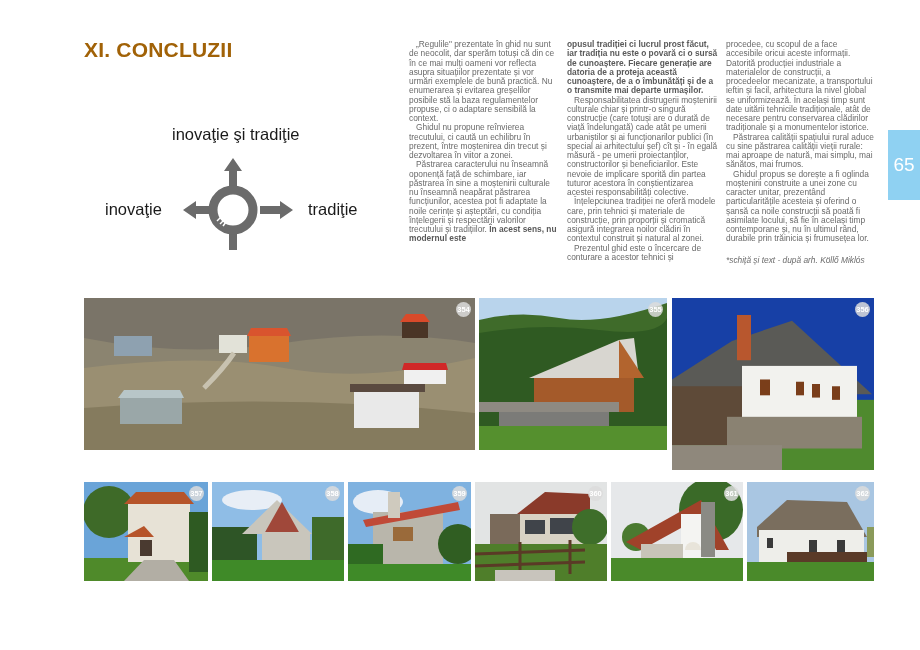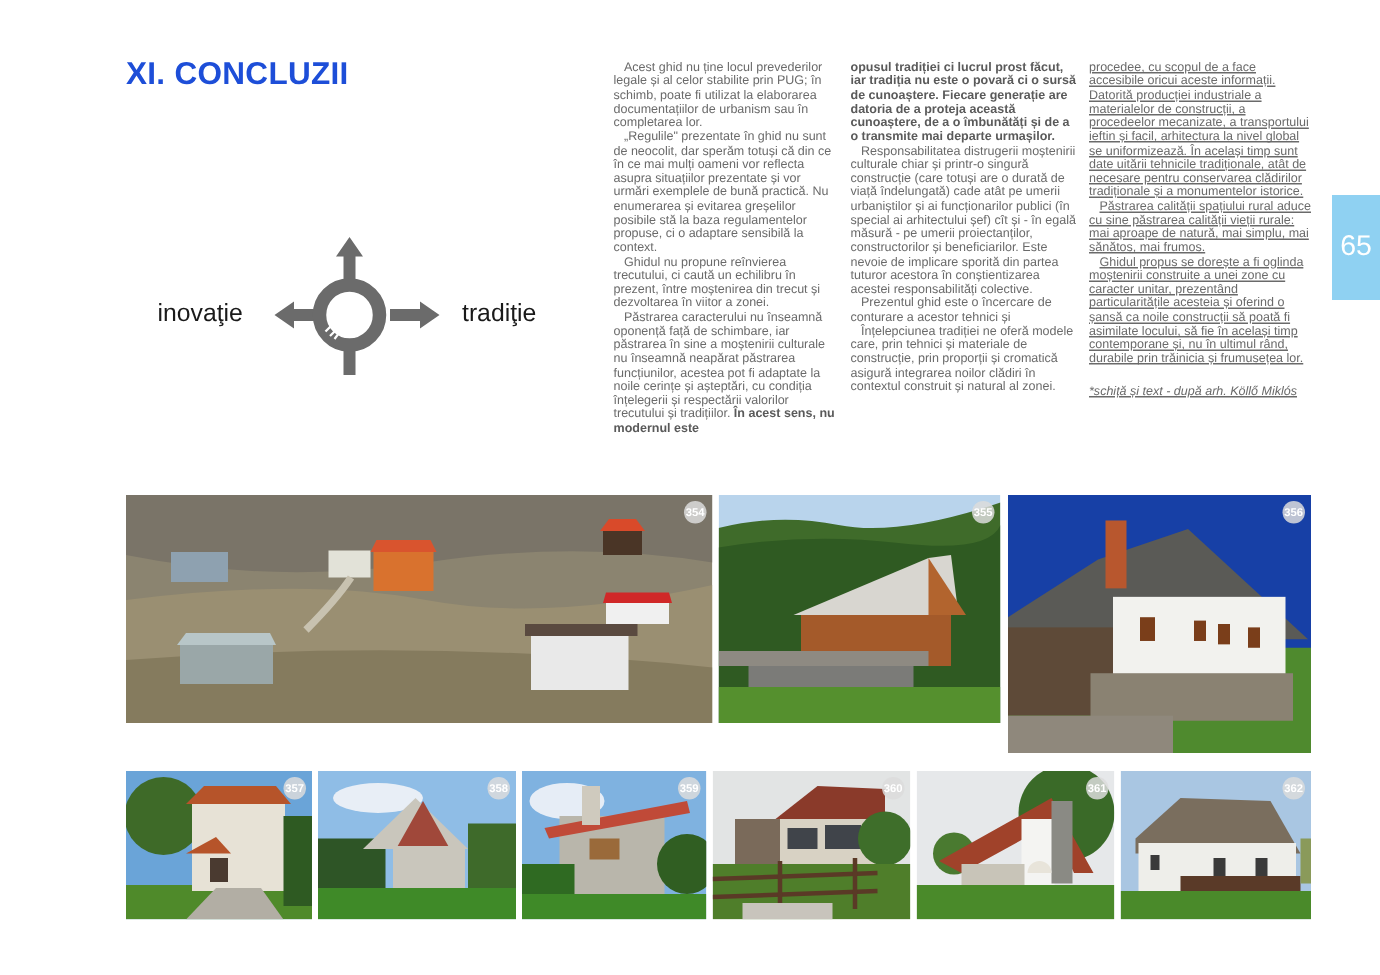--- a/index.html
+++ b/index.html
@@ -1,42 +1,43 @@
 <!DOCTYPE html>
 <html><head>
 <meta charset="utf-8">
 <style>
   html,body{margin:0;padding:0;}
   body{width:920px;height:650px;background:#ffffff;position:relative;overflow:hidden;font-family:"Liberation Sans",sans-serif;color:#6e6e6e;}
-  .title{position:absolute;left:84px;top:38px;font-size:21px;font-weight:bold;color:#1d4ed8;letter-spacing:0.2px;margin:0;}
+  .title{position:absolute;left:84px;top:38px;font-size:21px;font-weight:bold;color:#a16207;letter-spacing:0.2px;margin:0;}
   .diagram{position:absolute;left:100px;top:125px;width:270px;height:125px;}
   .diag-label{position:absolute;font-size:16.5px;color:#1a1a1a;white-space:nowrap;}
   .lbl-top{left:72px;top:0px;}
   .lbl-left{left:5px;top:75px;}
   .lbl-right{left:208px;top:75px;}
   .roundabout{position:absolute;left:75px;top:30px;width:125px;height:95px;}
   .col{position:absolute;top:40px;font-size:8.35px;line-height:9.25px;color:#6a6a6a;}
   .col p{margin:0;text-indent:7px;}
   .col p.noind{text-indent:0;}
   .col b{color:#5a5a5a;}
   .col1{left:409px;width:148px;}
   .col2{left:567px;width:152px;}
-  .col3{left:726px;width:150px;text-decoration:underline;}
+  .col3{left:726px;width:150px;}
   .credit{font-style:italic;margin-top:12px !important;text-indent:0 !important;}
   .page-tab{position:absolute;left:888px;top:130px;width:32px;height:70px;background:#8fd1f2;color:#ffffff;font-size:19px;display:flex;align-items:center;justify-content:center;}
-  .photo{position:absolute;overflow:hidden;margin-top:32px;}
+  .photo{position:absolute;overflow:hidden;}
   .badge{position:absolute;top:4px;right:4px;width:15px;height:15px;border-radius:50%;background:rgba(220,220,220,0.85);color:#ffffff;font-size:7.5px;display:flex;align-items:center;justify-content:center;font-weight:bold;}
   .photo svg{display:block;width:100%;height:100%;}
 </style>
 </head>
 <body>
 
 <h1 class="title">XI. CONCLUZII</h1>
 
 <div class="diagram">
+  <div class="diag-label lbl-top">inovaţie şi tradiţie</div>
   <div class="diag-label lbl-left">inovaţie</div>
   <div class="diag-label lbl-right">tradiţie</div>
   <div class="roundabout">
     <svg viewBox="0 0 125 95" width="125" height="95">
       <g fill="#6b6b6b">
 
         <polygon points="58,3 49,16 54,16 54,32 62,32 62,16 67,16"></polygon>
 
         <polygon points="8,55 21,46 21,51 40,51 40,59 21,59 21,64"></polygon>
 
@@ -46,31 +47,30 @@
       </g>
       <circle cx="58" cy="55" r="20" fill="none" stroke="#6b6b6b" stroke-width="9"></circle>
       <line x1="42" y1="66" x2="46" y2="62" stroke="#ffffff" stroke-width="1.5"></line>
       <line x1="45" y1="69" x2="49" y2="65" stroke="#ffffff" stroke-width="1.5"></line>
       <line x1="48" y1="71" x2="51" y2="67" stroke="#ffffff" stroke-width="1.5"></line>
     </svg>
   </div>
 </div>
 
 <div class="col col1">
-  <p>Acest ghid nu ține locul prevederilor legale și al celor stabilite prin PUG; în schimb, poate fi utilizat la elaborarea documentațiilor de urbanism sau în completarea lor.</p>
   <p>„Regulile" prezentate în ghid nu sunt de neocolit, dar sperăm totuși că din ce în ce mai mulți oameni vor reflecta asupra situațiilor prezentate și vor urmări exemplele de bună practică. Nu enumerarea și evitarea greșelilor posibile stă la baza regulamentelor propuse, ci o adaptare sensibilă la context.</p>
   <p>Ghidul nu propune reînvierea trecutului, ci caută un echilibru în prezent, între moștenirea din trecut și dezvoltarea în viitor a zonei.</p>
   <p><span>Păstrarea caracterului nu înseamnă oponență față de schimbare, iar păstrarea în sine a moștenirii culturale nu înseamnă neapărat păstrarea funcțiunilor, acestea pot fi adaptate la noile cerințe și așteptări, cu condiția înțelegerii și respectării valorilor trecutului și tradițiilor.</span> <b>În acest sens, nu modernul este</b></p>
 </div>
 
 <div class="col col2">
   <p class="noind"><b>opusul tradiției ci lucrul prost făcut, iar tradiția nu este o povară ci o sursă de cunoaștere. Fiecare generație are datoria de a proteja această cunoaștere, de a o îmbunătăți și de a o transmite mai departe urmașilor.</b></p>
   <p>Responsabilitatea distrugerii moștenirii culturale chiar și printr-o singură construcție (care totuși are o durată de viață îndelungată) cade atât pe umerii urbaniștilor și ai funcționarilor publici (în special ai arhitectului șef) cît și - în egală măsură - pe umerii proiectanților, constructorilor și beneficiarilor. Este nevoie de implicare sporită din partea tuturor acestora în conștientizarea acestei responsabilități colective.</p>
+  <p>Înțelepciunea tradiției ne oferă modele care, prin tehnici și materiale de construcție, prin proporții și cromatică asigură integrarea noilor clădiri în contextul construit și natural al zonei.</p>
   <p>Prezentul ghid este o încercare de conturare a acestor tehnici și</p>
-  <p>Înțelepciunea tradiției ne oferă modele care, prin tehnici și materiale de construcție, prin proporții și cromatică asigură integrarea noilor clădiri în contextul construit și natural al zonei.</p>
 </div>
 
 <div class="col col3">
   <p class="noind">procedee, cu scopul de a face accesibile oricui aceste informații. Datorită producției industriale a materialelor de construcții, a procedeelor mecanizate, a transportului ieftin și facil, arhitectura la nivel global se uniformizează. În același timp sunt date uitării tehnicile tradiționale, atât de necesare pentru conservarea clădirilor tradiționale și a monumentelor istorice.</p>
   <p>Păstrarea calității spațiului rural aduce cu sine păstrarea calității vieții rurale: mai aproape de natură, mai simplu, mai sănătos, mai frumos.</p>
   <p>Ghidul propus se dorește a fi oglinda moștenirii construite a unei zone cu caracter unitar, prezentând particularitățile acesteia și oferind o șansă ca noile construcții să poată fi asimilate locului, să fie în același timp contemporane și, nu în ultimul rând, durabile prin trăinicia și frumusețea lor.</p>
   <p class="credit">*schiță și text - după arh. Köllő Miklós</p>
 </div>
 
 <div class="page-tab">65</div>

